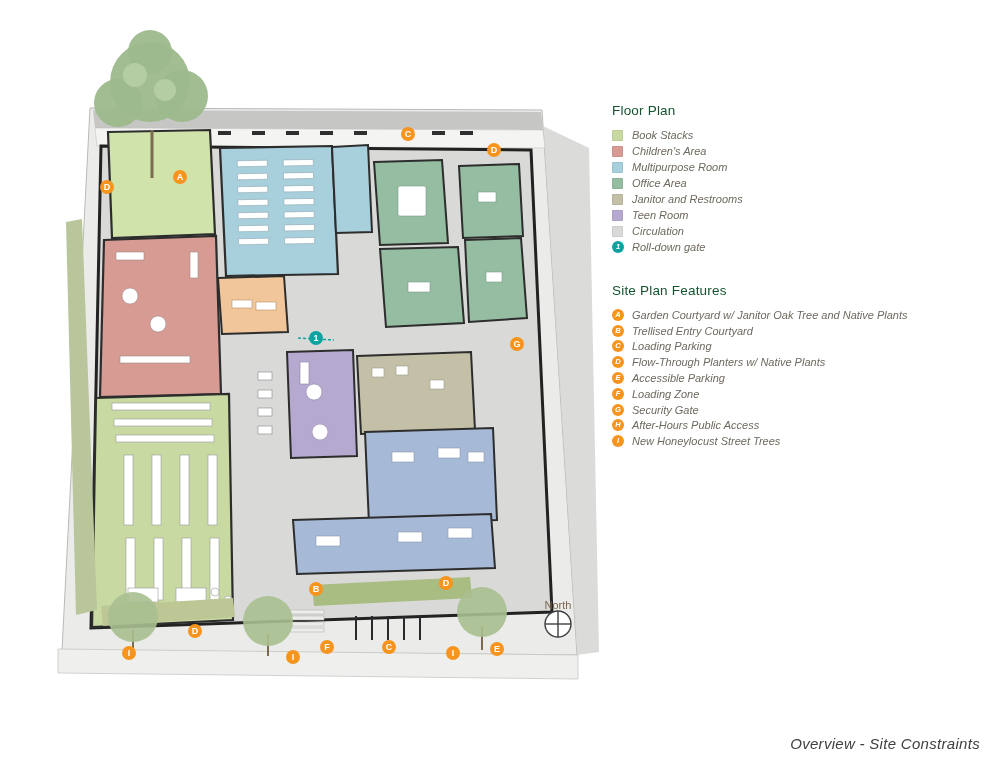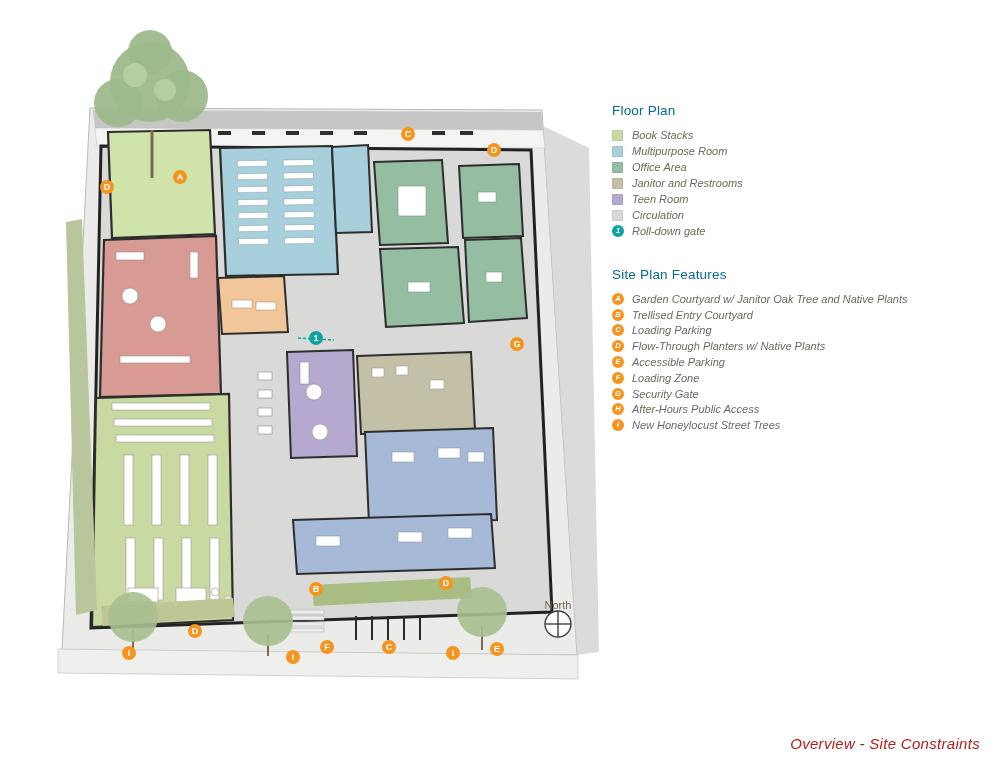--- a/index.html
+++ b/index.html
@@ -8,33 +8,33 @@
   #plan-svg{position:absolute;left:0;top:0;}
 
   
   .pm{position:absolute;width:14px;height:14px;border-radius:50%;
       color:#fff;font-size:9px;font-weight:bold;line-height:14px;text-align:center;
       transform:translate(-50%,-50%);}
   .pm.gate{}
 
   
   #legend{position:absolute;left:612px;top:103px;width:385px;color:#6e695f;}
-  .legend-title{font-size:13.5px;color:#0369a1;margin:0 0 9px 0;font-weight:400;letter-spacing:.2px;}
+  .legend-title{font-size:13.5px;color:#14532d;margin:0 0 9px 0;font-weight:400;letter-spacing:.2px;}
   .legend-list{list-style:none;margin:0;padding:0;}
   .legend-list li{display:flex;align-items:center;height:16px;font-style:italic;}
   .swatch{width:11px;height:11px;border-radius:1px;margin-right:9px;flex:0 0 auto;
           box-shadow:inset 0 0 0 1px rgba(0,0,0,.06);}
   .legend-label{font-size:11px;color:#6e695f;}
   .lcirc{width:12px;height:12px;border-radius:50%;margin-right:8px;flex:0 0 auto;
          color:#fff;font-size:7.5px;font-weight:bold;line-height:12px;text-align:center;}
   #site-features{margin-top:28px;}
   #site-features .legend-list li{height:15.8px;}
 
   #footer-caption{position:absolute;left:0;top:735px;width:980px;text-align:right;
-      font-size:15px;font-style:italic;color:#b91c1c;letter-spacing:.3px;}
+      font-size:15px;font-style:italic;color:#404040;letter-spacing:.3px;}
 </style>
 </head>
 <body>
 
 <div id="app">
 
   <svg id="plan-svg" width="1000" height="773" viewBox="0 0 1000 773">
 
     <polygon points="90,108 542,110 577,655 62,650" fill="#ebebe9" stroke="#b9b9b7" stroke-width="1"></polygon>
 
@@ -226,20 +226,24 @@
   <div id="legend">
 
     <div id="floor-plan-legend">
       <h3 class="legend-title">Floor Plan</h3>
       <ul class="legend-list">
         <li>
           <span class="swatch" style="background-color: rgb(200, 217, 161);"></span>
           <span class="legend-label">Book Stacks</span>
           </li>
         <li>
+          <span class="swatch" style="background-color: rgb(215, 155, 147);"></span>
+          <span class="legend-label">Children's Area</span>
+          </li>
+        <li>
           <span class="swatch" style="background-color: rgb(167, 207, 220);"></span>
           <span class="legend-label">Multipurpose Room</span>
           </li>
         <li>
           <span class="swatch" style="background-color: rgb(148, 189, 162);"></span>
           <span class="legend-label">Office Area</span>
           </li>
         <li>
           <span class="swatch" style="background-color: rgb(195, 192, 167);"></span>
           <span class="legend-label">Janitor and Restrooms</span>

